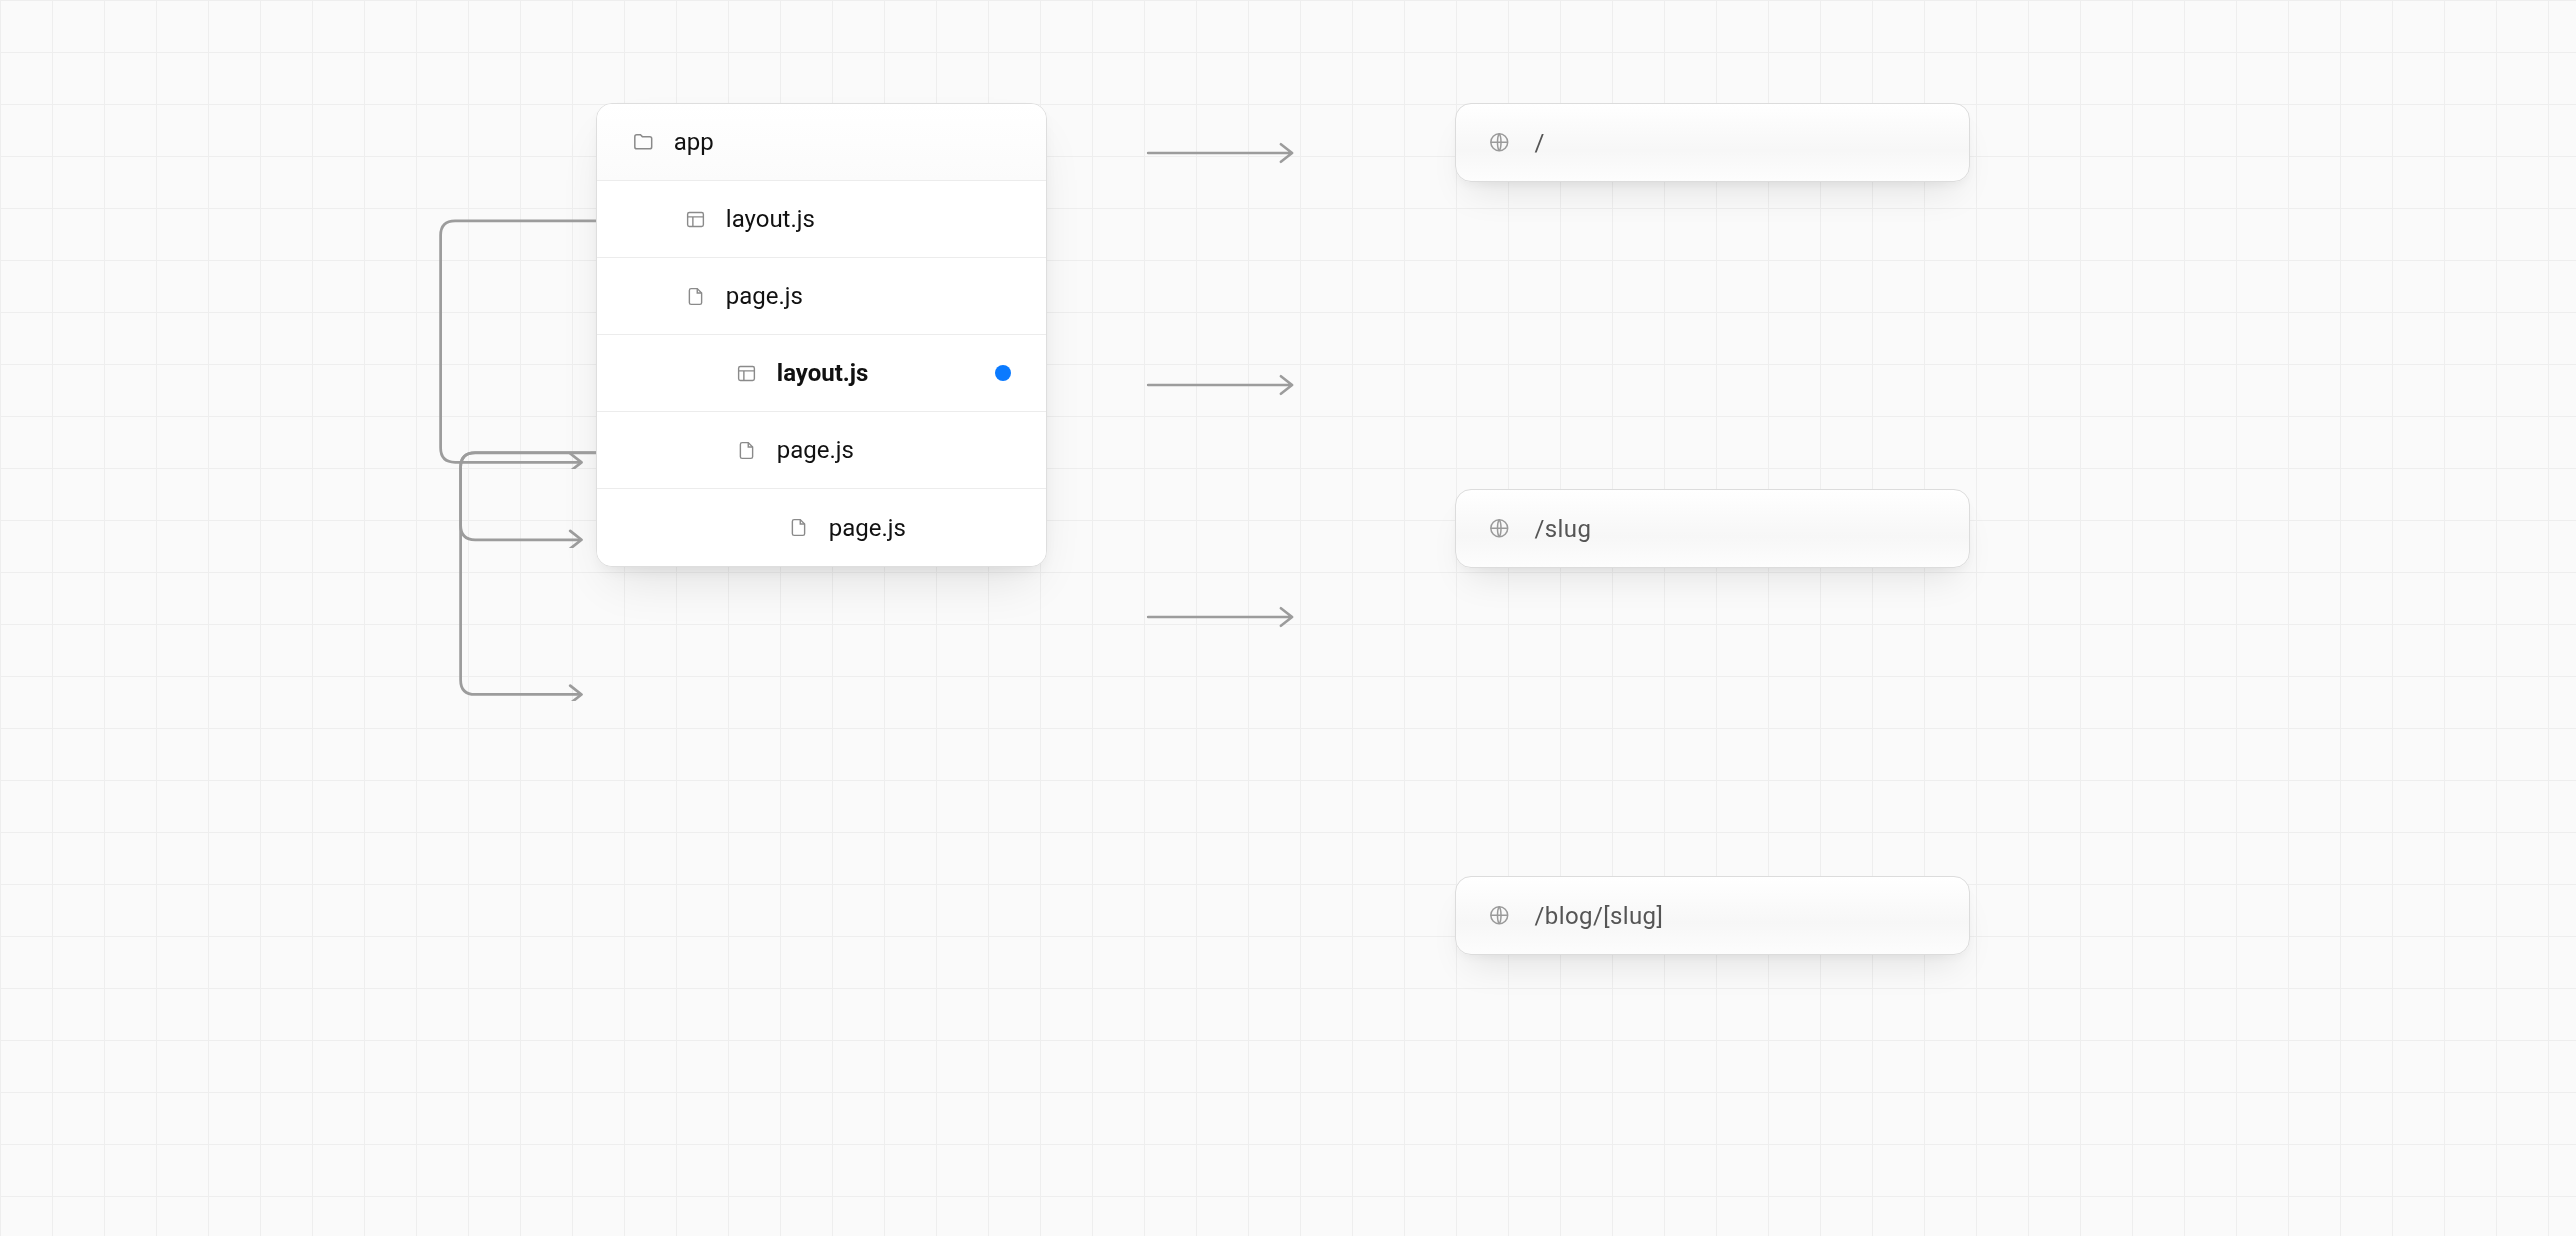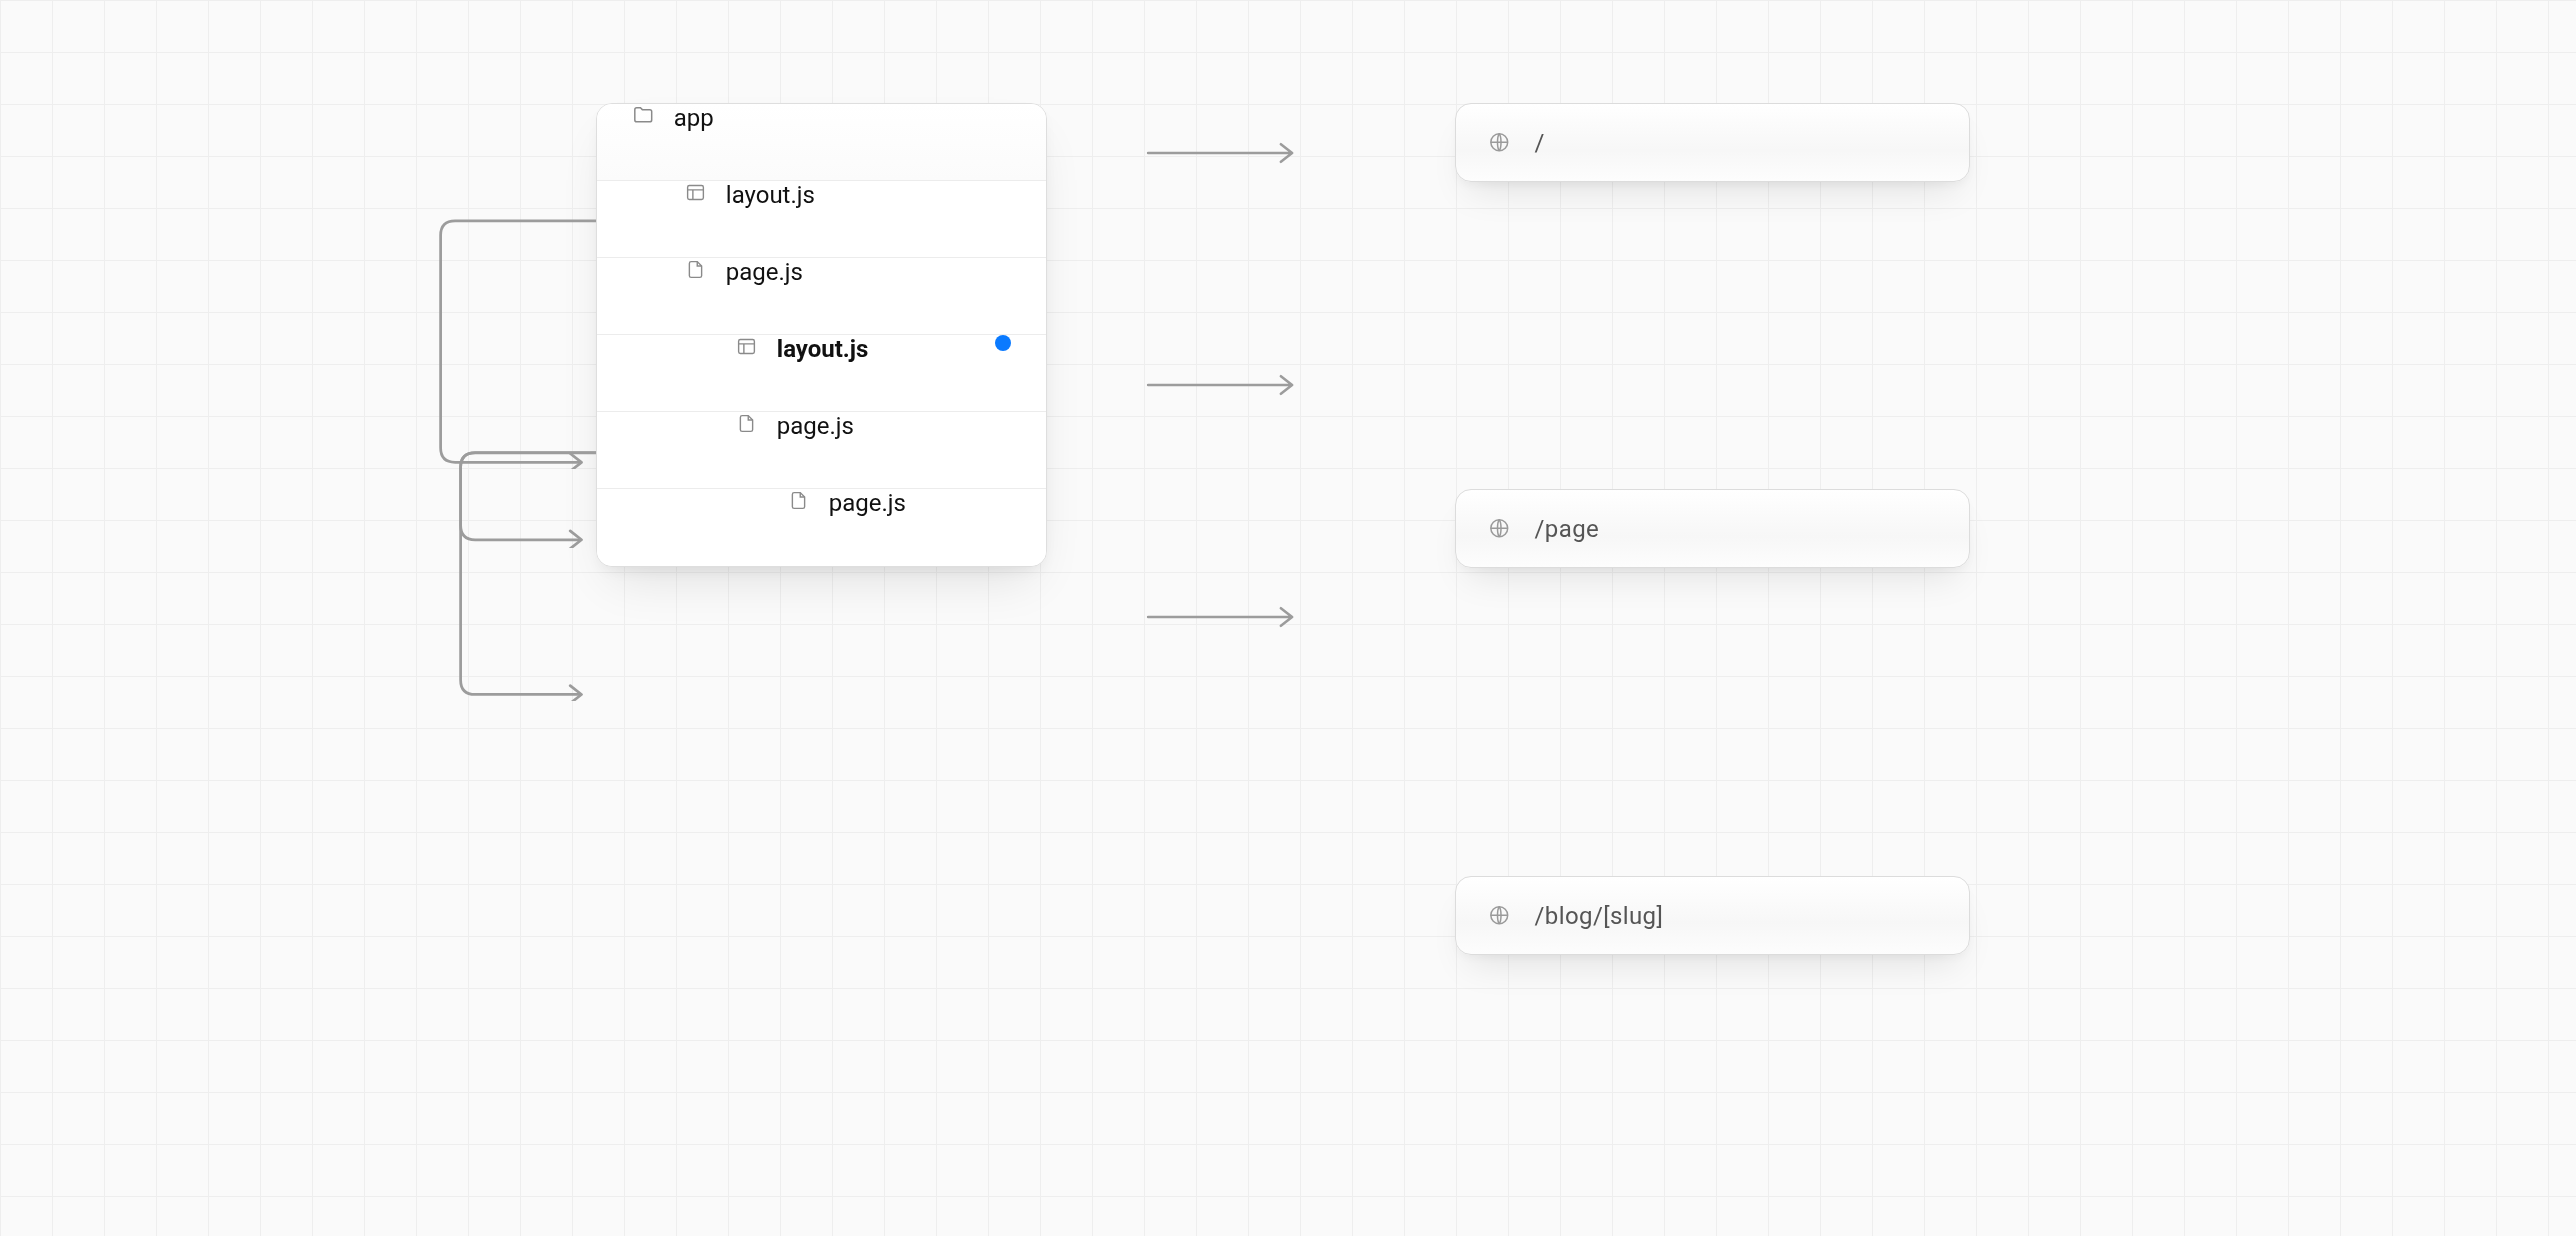--- a/index.html
+++ b/index.html
@@ -31,20 +31,21 @@
     top: 103px;
     width: 451px;
     background: #fff;
     border: 1.6px solid #dedede;
     border-radius: 16px;
     box-shadow: 0 24px 48px -16px rgba(0,0,0,0.12), 0 6.4px 16px -6.4px rgba(0,0,0,0.08);
     overflow: hidden;
   }
   .tree-row {
     display: flex;
+    align-items: center;
     height: 77px;
     border-bottom: 0.8px solid #ececec;
     font-size: 24px;
     color: #111;
     background: #fff;
     position: relative;
   }
   .tree-row:last-child { border-bottom: none; }
   .tree-row.header {
     background: linear-gradient(to bottom, #ffffff, #fbfbfb);
@@ -188,21 +189,21 @@
     </span>
     <span>/</span>
   </div>
   <div class="url-pill" style="top:489px">
     <span class="globe">
       <svg viewBox="0 0 24 24" width="22.5" height="22.5" fill="none" stroke="currentColor" stroke-width="1.6">
           <circle cx="12" cy="12" r="9"></circle>
           <path d="M3 12h18M12 3c2.5 3 2.5 15 0 18M12 3c-2.5 3-2.5 15 0 18"></path>
         </svg>
     </span>
-    <span>/page</span>
+    <span>/slug</span>
   </div>
   <div class="url-pill" style="top:876px">
     <span class="globe">
       <svg viewBox="0 0 24 24" width="22.5" height="22.5" fill="none" stroke="currentColor" stroke-width="1.6">
           <circle cx="12" cy="12" r="9"></circle>
           <path d="M3 12h18M12 3c2.5 3 2.5 15 0 18M12 3c-2.5 3-2.5 15 0 18"></path>
         </svg>
     </span>
     <span>/blog/[slug]</span>
   </div>

